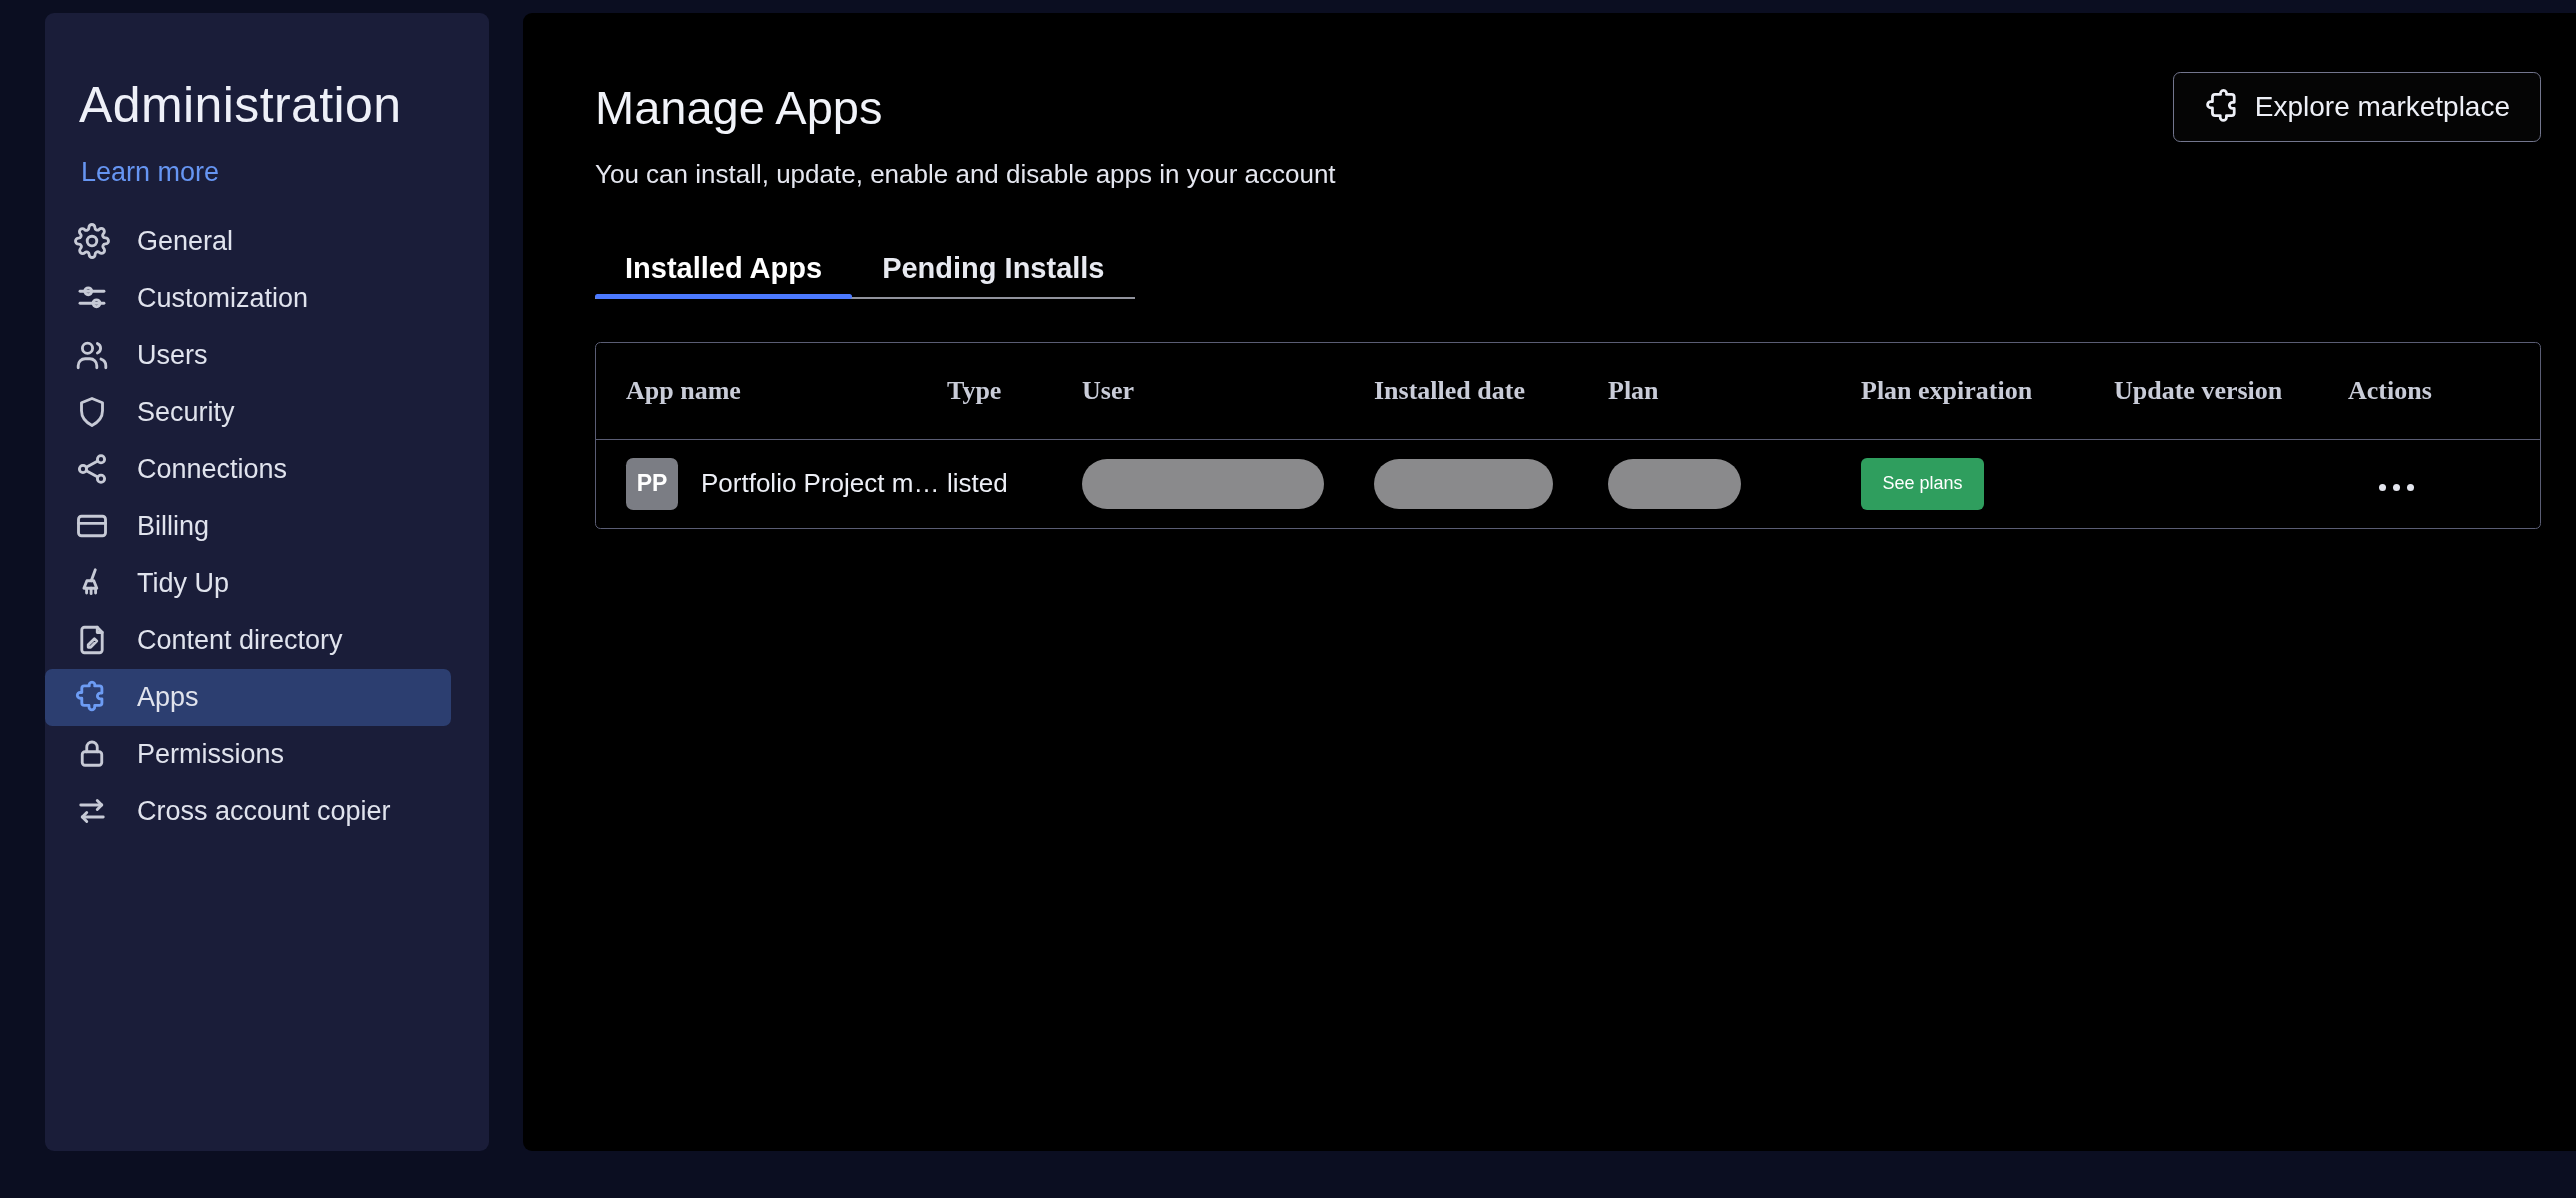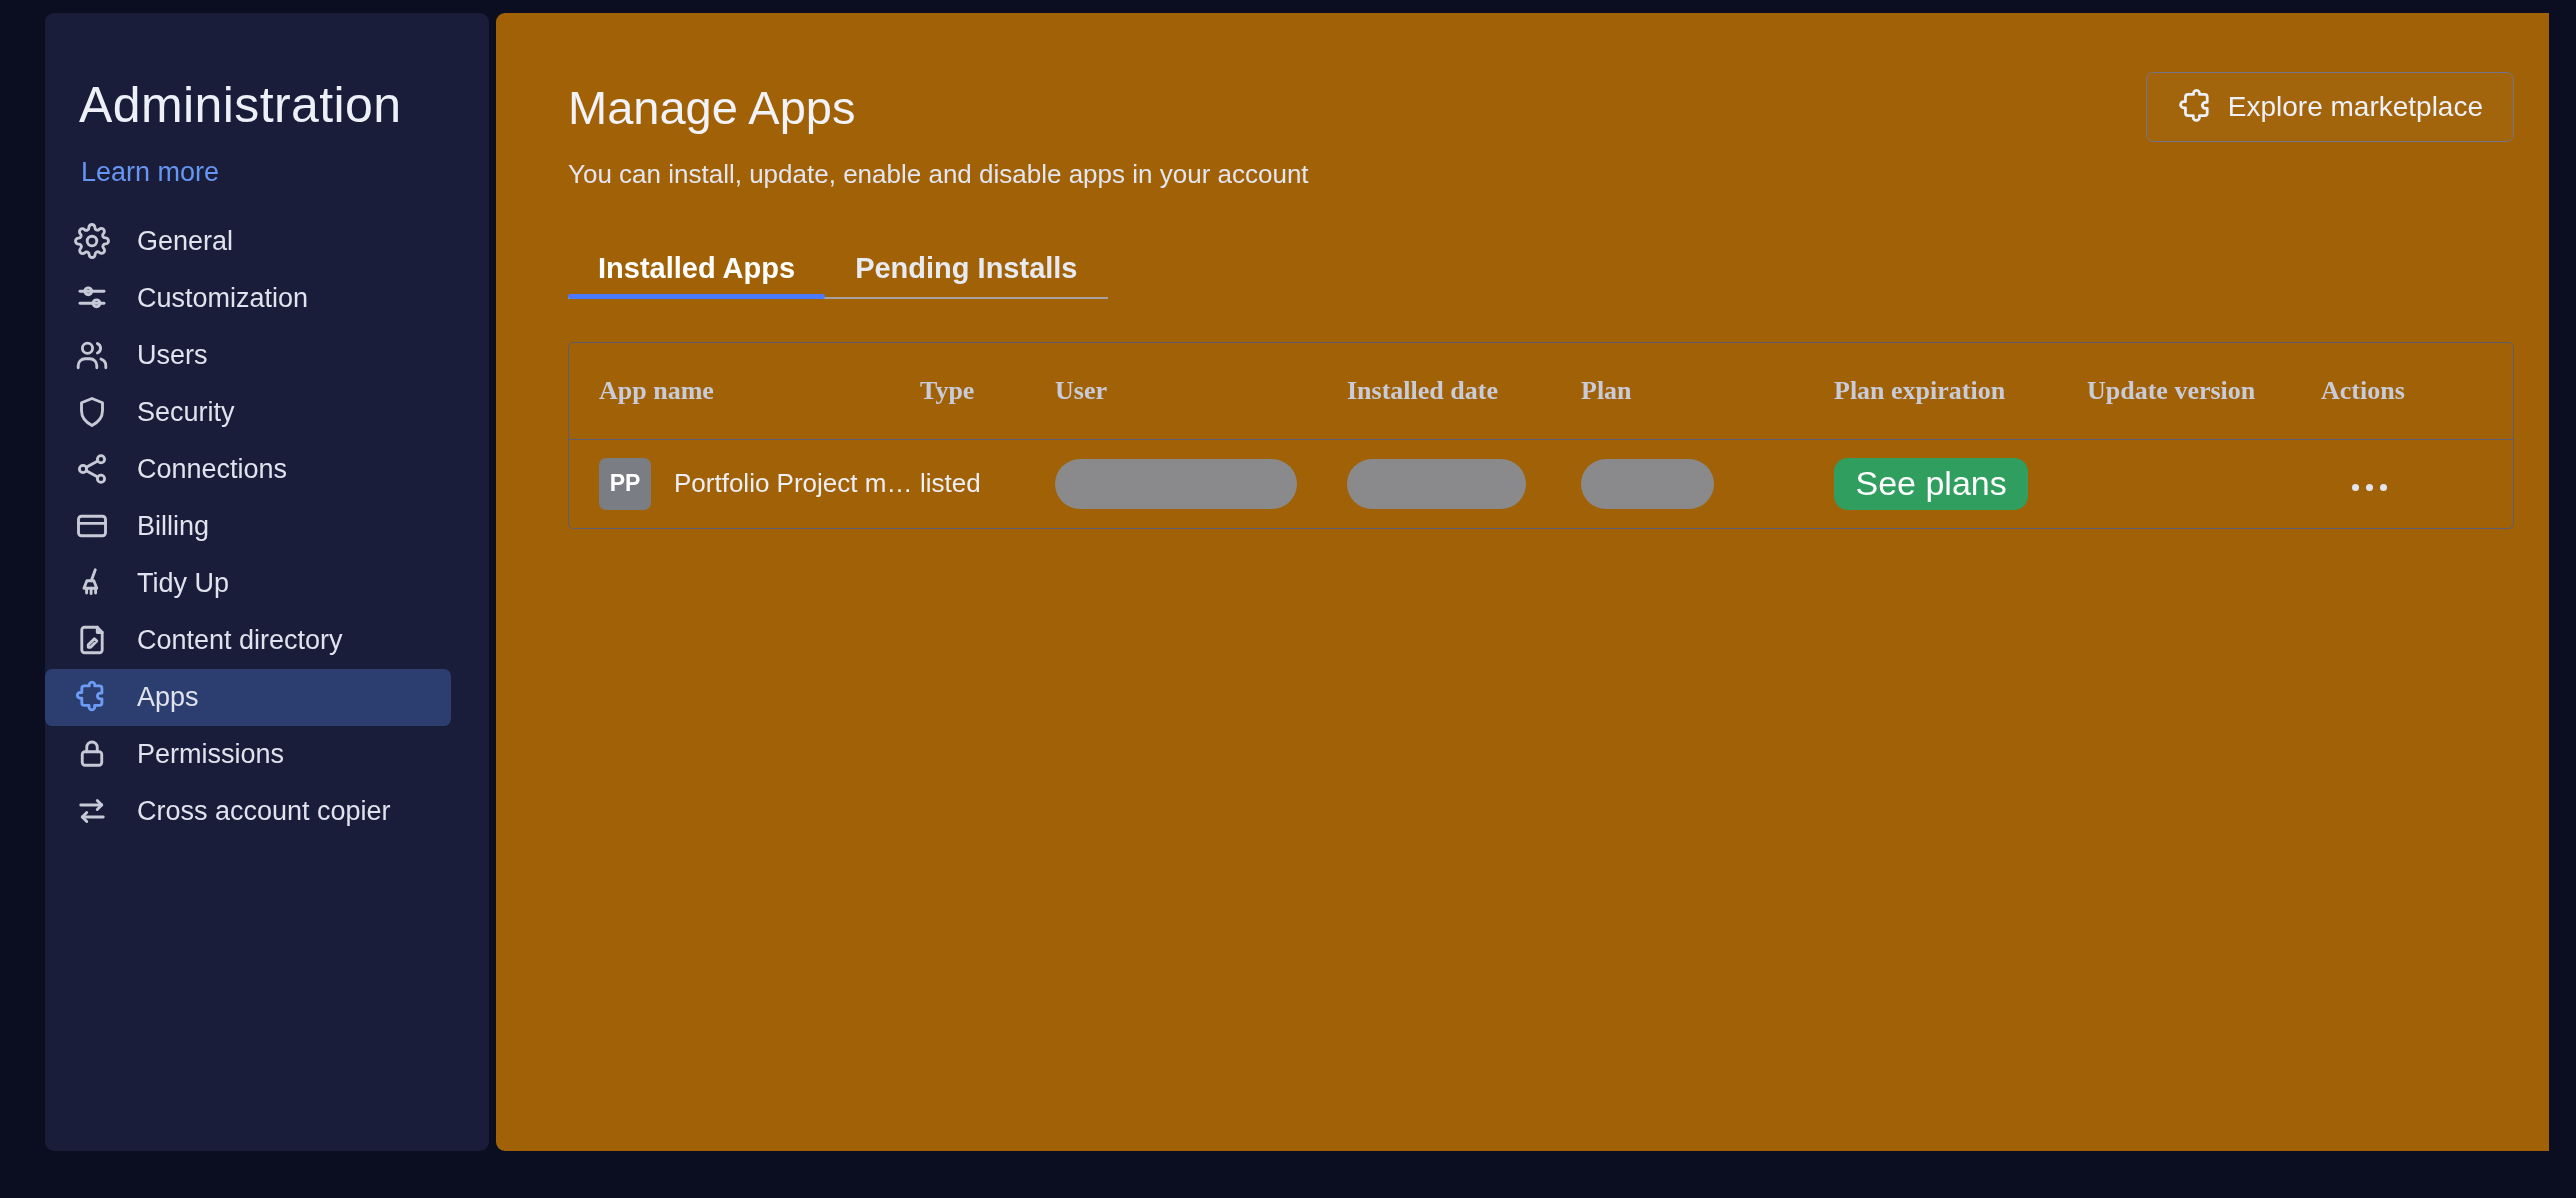--- a/index.html
+++ b/index.html
@@ -39,23 +39,23 @@
     font-size: 27px; color: #e0e3ed;
     cursor: pointer;
   }
   .nav-item.selected { background: #2c3e70; }
   .nav-icon { width: 36px; height: 36px; display: flex; align-items: center; justify-content: center; color: #c7cad6; flex: 0 0 36px; }
   .nav-item.selected .nav-icon { color: #6d9cf4; }
   .nav-icon svg { width: 36px; height: 36px; stroke: currentColor; fill: none; stroke-width: 1.9; stroke-linecap: round; stroke-linejoin: round; }
 
   
   .main {
-    position: absolute; left: 496px; top: 12.5px;
+    position: absolute; left: 523px; top: 12.5px;
     width: 2053px; height: 1138px;
-    background: #a16207; border-radius: 9px 0 0 9px;
+    background: #000000; border-radius: 9px 0 0 9px;
   }
   .main-inner { position: relative; padding: 66px 35px 0 72px; height: 100%; }
   .page-title { font-size: 47px; font-weight: 500; color: #f1f3f9; line-height: 57px; }
   .page-subtitle { margin-top: 23px; font-size: 26px; color: #e4e6ef; }
 
   .explore-btn {
     position: absolute; top: 59px; right: 35px;
     height: 70px; display: flex; align-items: center; gap: 12px;
     padding: 0 30px;
     border: 0.9px solid #73768e; border-radius: 7.2px;
@@ -110,22 +110,22 @@
   .app-name { white-space: nowrap; overflow: hidden; text-overflow: ellipsis; max-width: 260px; }
 
   .pill { height: 50px; border-radius: 25px; background: #8a8a8c; }
   .pill-user { width: 242px; }
   .pill-date { width: 179px; }
   .pill-plan { width: 133px; }
 
   .see-plans-btn {
     display: inline-flex; align-items: center; justify-content: center;
     height: 52px; padding: 0 21.5px;
-    background: #2f9e5e; border: none; border-radius: 14px;
-    font-size: 34px; color: #ffffff; font-family: inherit;
+    background: #2f9e5e; border: none; border-radius: 6px;
+    font-size: 18px; color: #ffffff; font-family: inherit;
     cursor: pointer; width: fit-content;
   }
 
   .more-options {
     display: inline-flex; gap: 7.2px; align-items: center;
     margin-left: 21.5px; padding: 9px;
     cursor: pointer;
   }
   .more-options .dot { width: 7.2px; height: 7.2px; border-radius: 50%; background: #e3e5ee; }
 </style>

